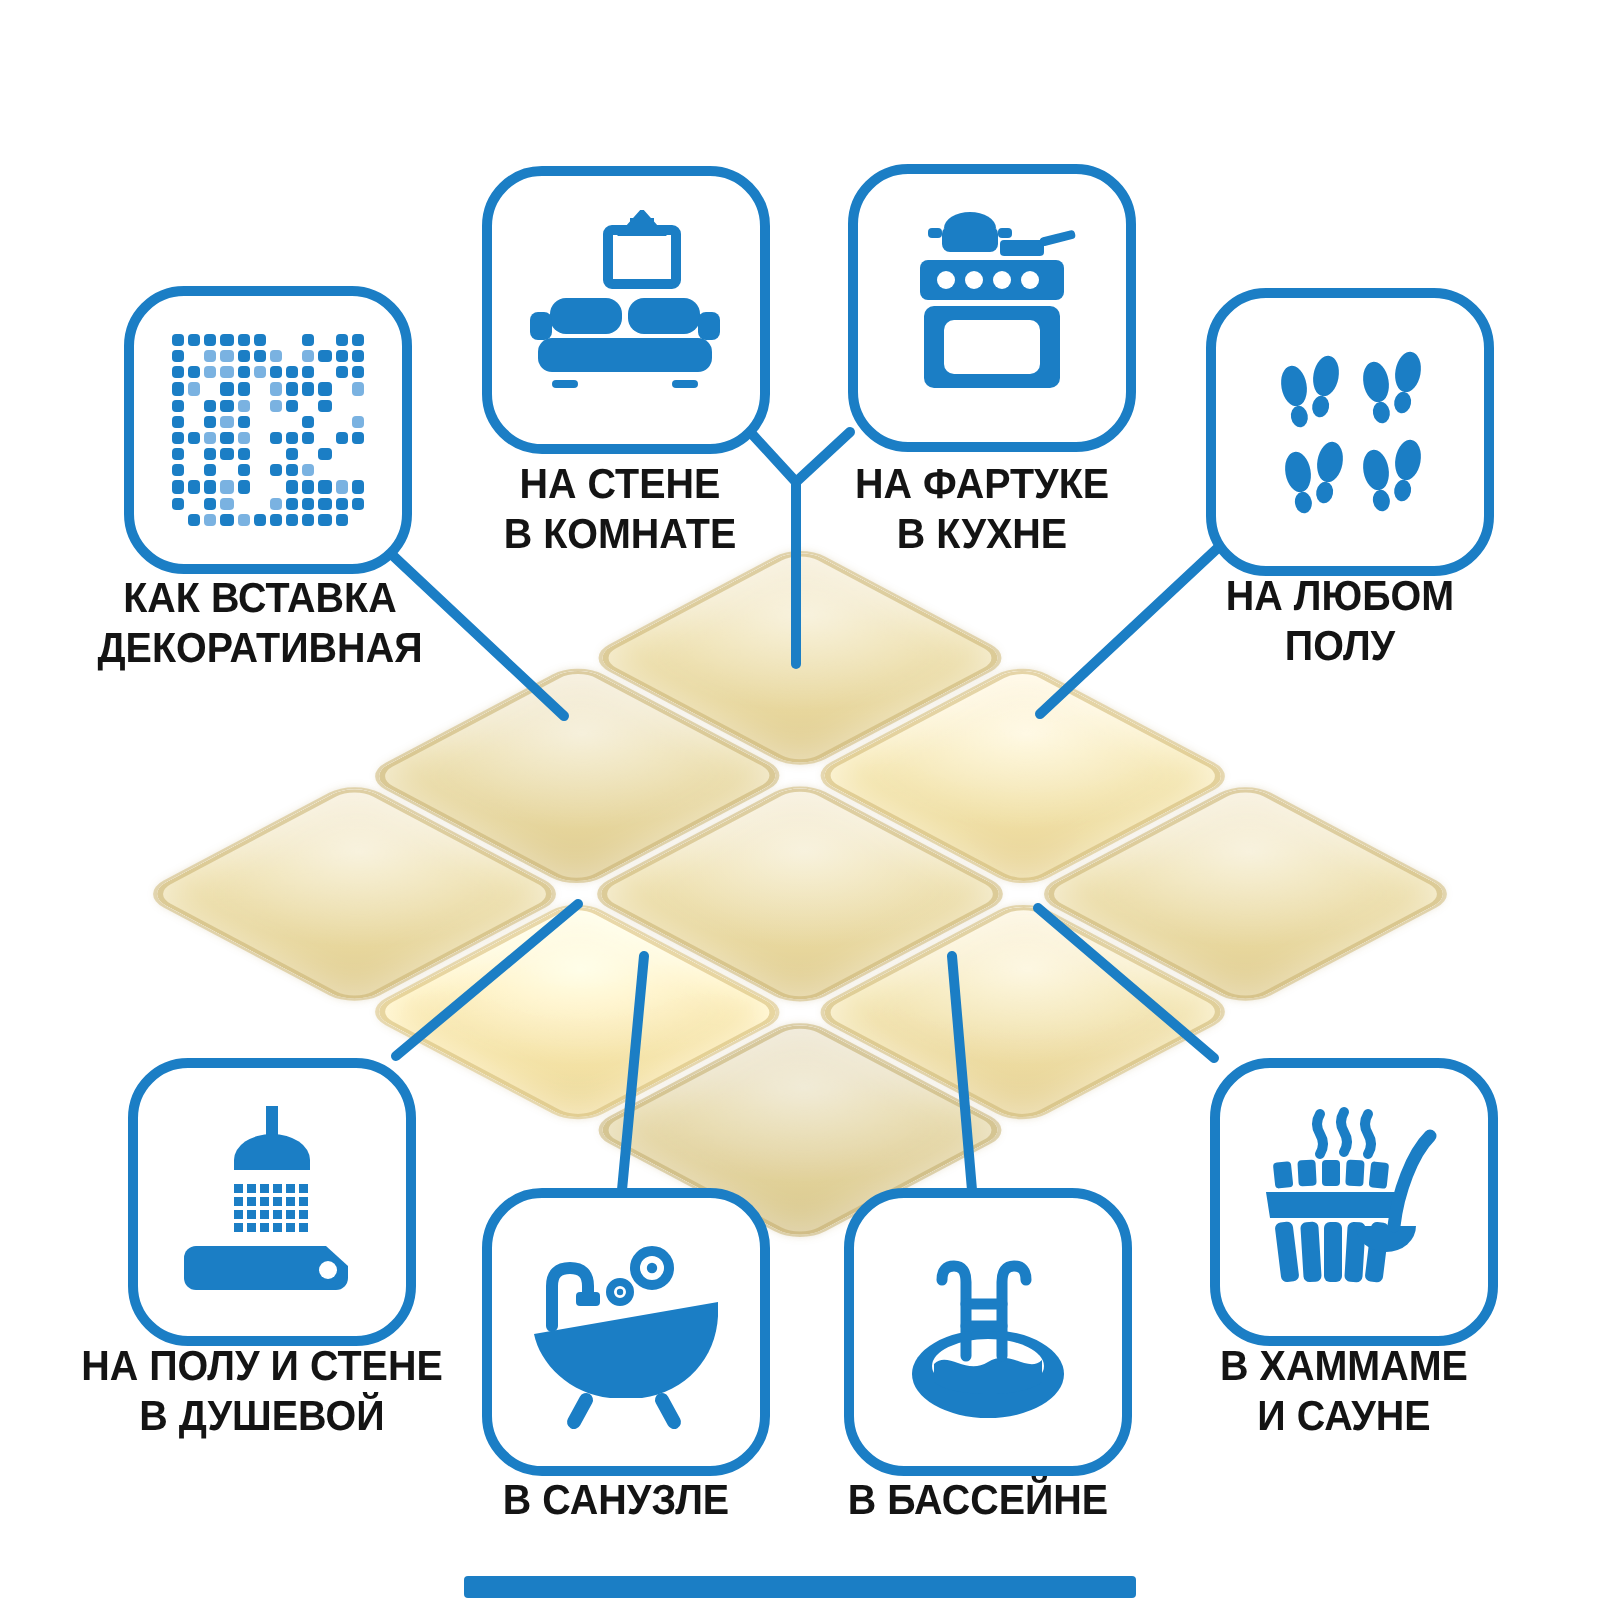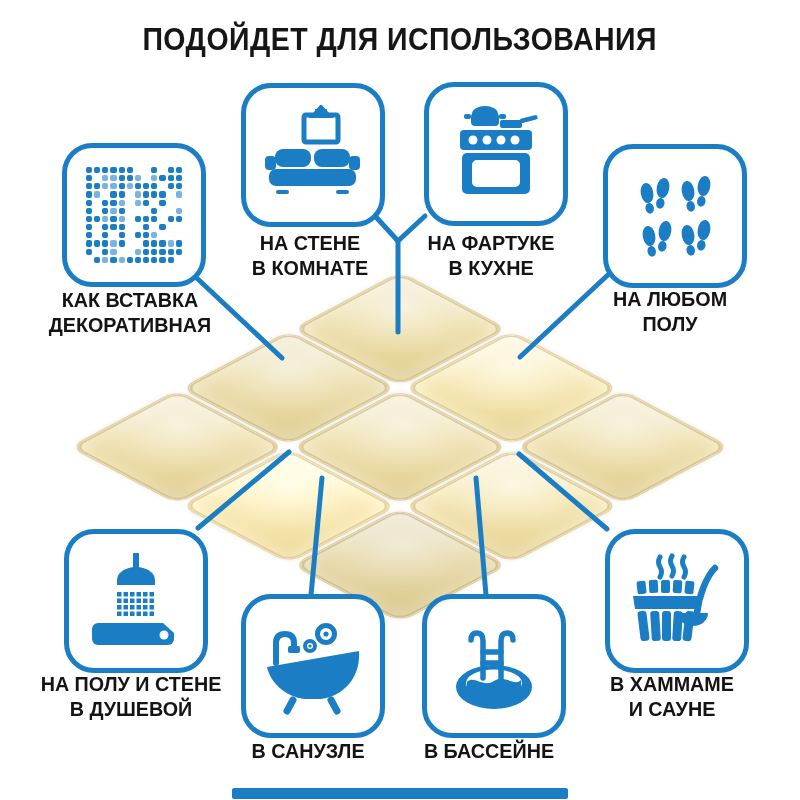--- a/index.html
+++ b/index.html
@@ -66,23 +66,20 @@
 
   
   .footer-bar{position:absolute;left:232px;top:788px;width:336px;height:11px;
               background:#1b7ec5;border-radius:2px;z-index:5;}
 </style>
 </head>
 <body>
 
 <div class="stage">
 
-  <div class="title-wrap">
-    <span class="title">ПОДОЙДЕТ ДЛЯ ИСПОЛЬЗОВАНИЯ</span>
-  </div>
 
   <div class="tiles">
     <div class="tile"></div>
     <div class="tile"></div>
     <div class="tile"></div>
     <div class="tile"></div>
     <div class="tile"></div>
     <div class="tile"></div>
     <div class="tile"></div>
     <div class="tile"></div>

